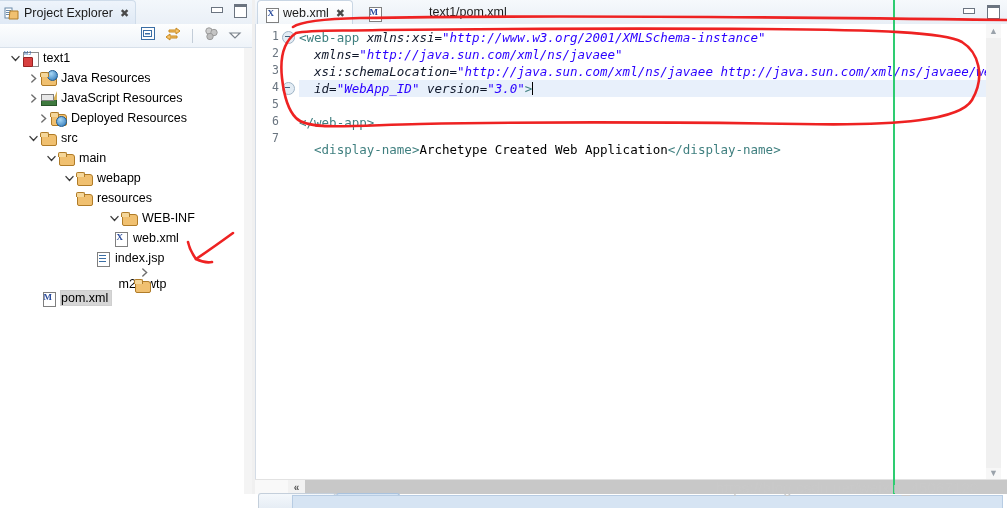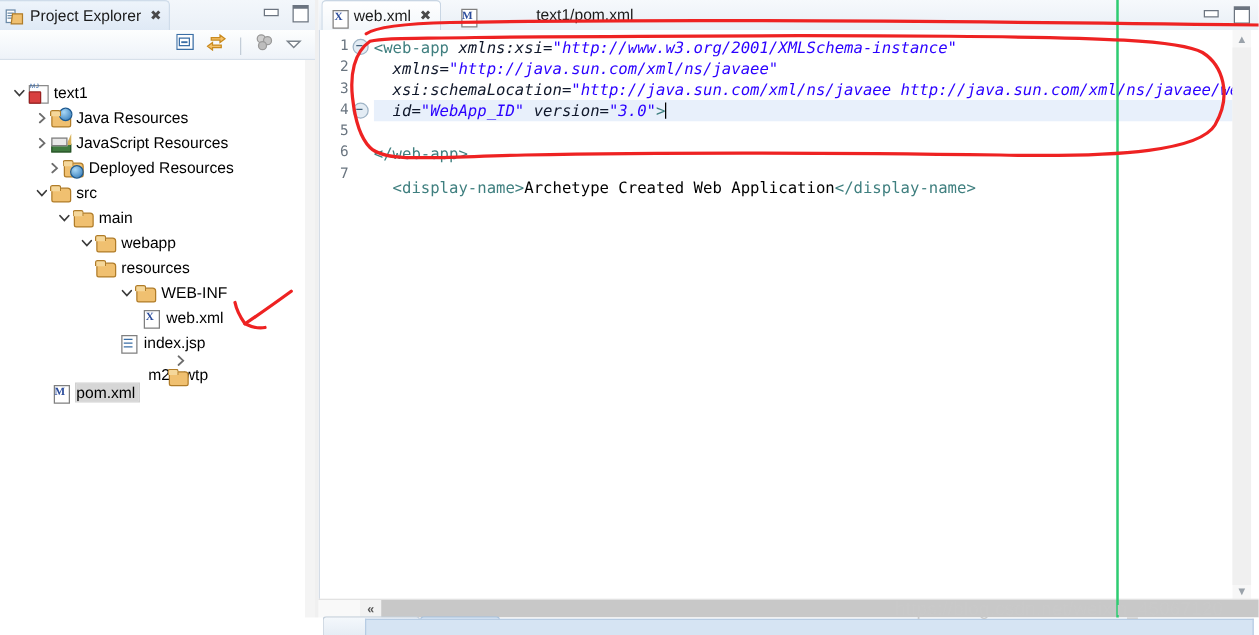--- a/index.html
+++ b/index.html
@@ -491,21 +491,21 @@
         </span>
         <span>
           <svg width="14" height="12" viewBox="0 0 14 12">
             <path d="M2 4 L12 4 L7 9 Z" fill="#ffffff" stroke="#7b838c" stroke-width="1.2"></path>
           </svg>
         </span>
       </div>
     </div>
 
     <div id="tree">
-        <div class="trow" style="padding-left: 8px; margin-top: 16px;">
+        <div class="trow" style="padding-left: 8px;">
           <span class="twist">
             <svg width="9" height="9" viewBox="0 0 9 9">
               <path d="M1 2.6 L4.5 6.4 L8 2.6" fill="none" stroke="#3c3c3c" stroke-width="1.4" stroke-linecap="round"></path>
             </svg>
           </span>
           <span class="ticon ic-project">
             <span class="badge"></span>
           </span>
           <span class="tlabel">text1</span>
         </div>
@@ -567,21 +567,21 @@
             </svg>
           </span>
           <span class="ticon ic-folder"></span>
           <span class="tlabel">webapp</span>
         </div>
         <div class="trow" style="padding-left: 62px;">
           <span class="twist"></span>
           <span class="ticon ic-folder"></span>
           <span class="tlabel">resources</span>
         </div>
-        <div class="trow" style="padding-left: 94px;">
+        <div class="trow" style="padding-left: 72px; margin-left: 35px;">
           <span class="twist">
             <svg width="9" height="9" viewBox="0 0 9 9">
               <path d="M1 2.6 L4.5 6.4 L8 2.6" fill="none" stroke="#3c3c3c" stroke-width="1.4" stroke-linecap="round"></path>
             </svg>
           </span>
           <span class="ticon ic-folder"></span>
           <span class="tlabel">WEB-INF</span>
         </div>
         <div class="trow" style="padding-left: 98px;">
           <span class="twist"></span>

